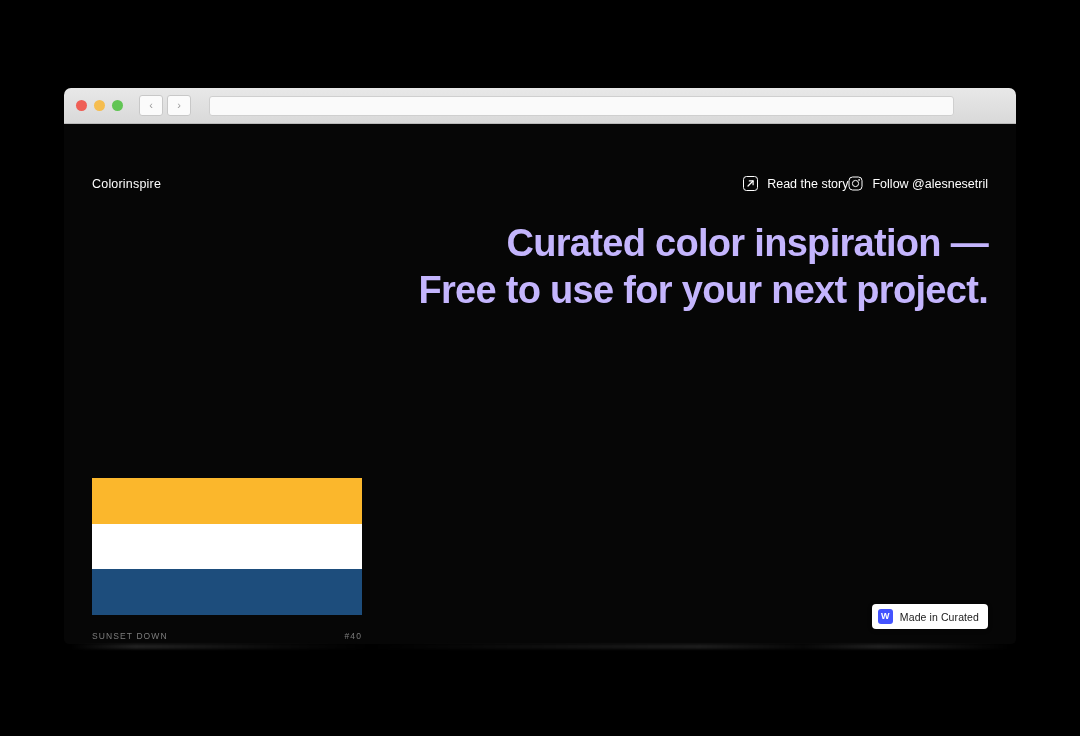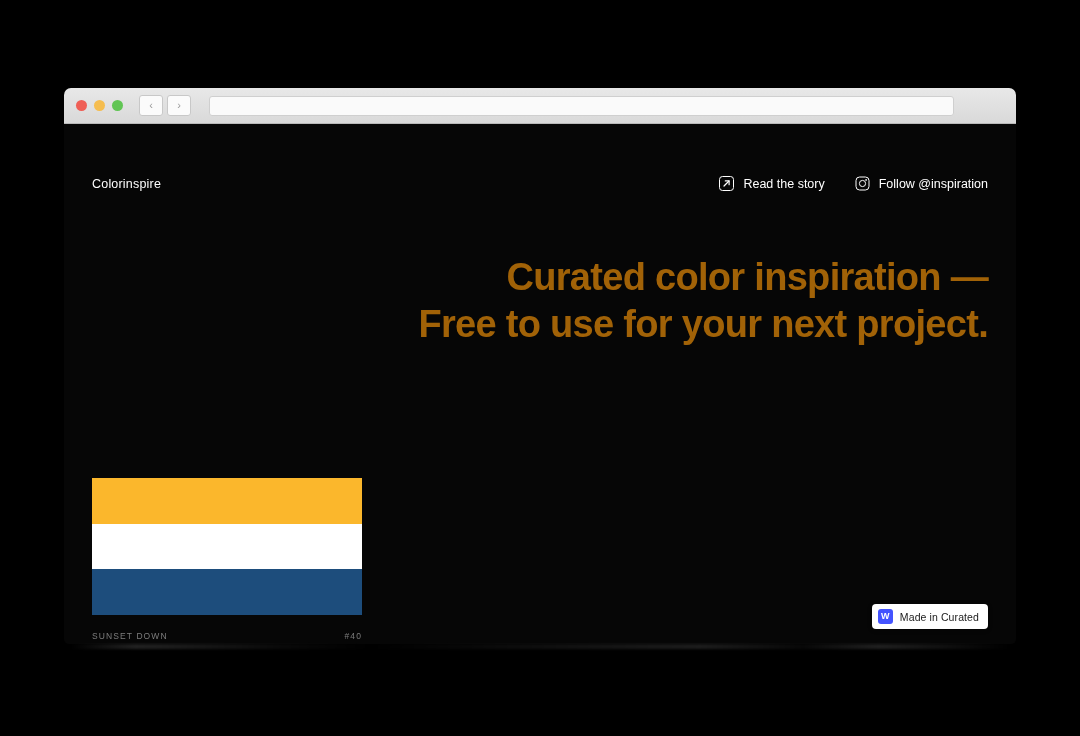--- a/index.html
+++ b/index.html
@@ -106,39 +106,38 @@
 
   .brand {
     color: #ffffff;
     font-size: 12.5px;
     letter-spacing: 0.2px;
   }
 
   .header-links {
     display: flex;
     align-items: center;
-    gap: 30px;
   }
   .header-link {
     display: flex;
     align-items: center;
     gap: 9px;
     color: #ffffff;
     font-size: 12.5px;
     text-decoration: none;
   }
   .hl-icon {
     width: 15px;
     height: 15px;
     display: block;
   }
 
   .headline {
-    margin-top: 63px;
-    color: #a16207;
+    margin-top: 29px;
+    color: #c4b5fd;
     font-size: 38px;
     font-weight: 700;
     line-height: 1.23;
     letter-spacing: -0.7px;
     white-space: pre-line;
   }
 
   
   .palette-grid {
     position: absolute;
@@ -261,21 +260,21 @@
           </a>
 
           <a class="header-link" href="#">
             <span class="hl-icon">
               <svg width="15" height="15" viewBox="0 0 15 15">
                 <rect x="1" y="1" width="13" height="13" rx="3.6" fill="none" stroke="#ffffff" stroke-width="1"></rect>
                 <circle cx="7.5" cy="7.5" r="3.1" fill="none" stroke="#ffffff" stroke-width="1"></circle>
                 <circle cx="11.1" cy="3.9" r="0.85" fill="#ffffff"></circle>
               </svg>
             </span>
-            <span>Follow @inspiration</span>
+            <span>Follow @alesnesetril</span>
           </a>
 
         </div>
       </div>
 
       <div class="headline">Curated color inspiration —
 Free to use for your next project.</div>
 
       <div class="palette-grid">
 

